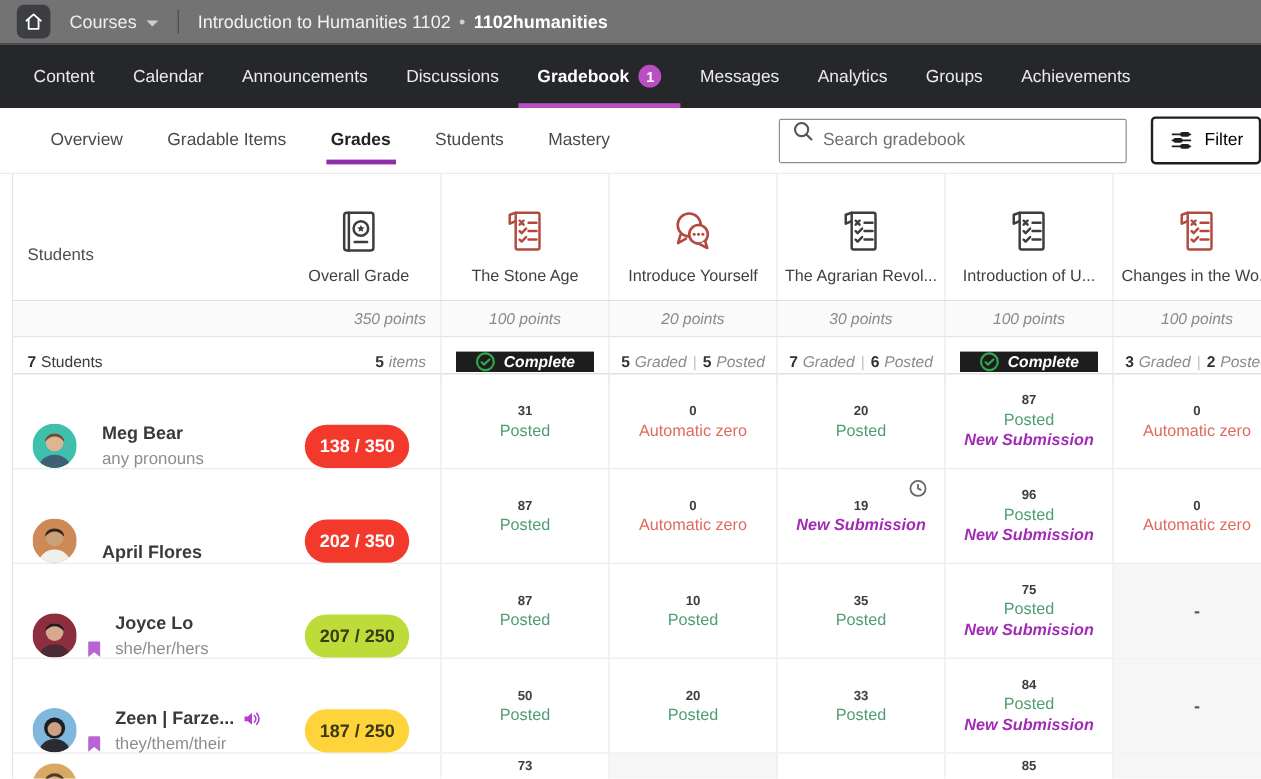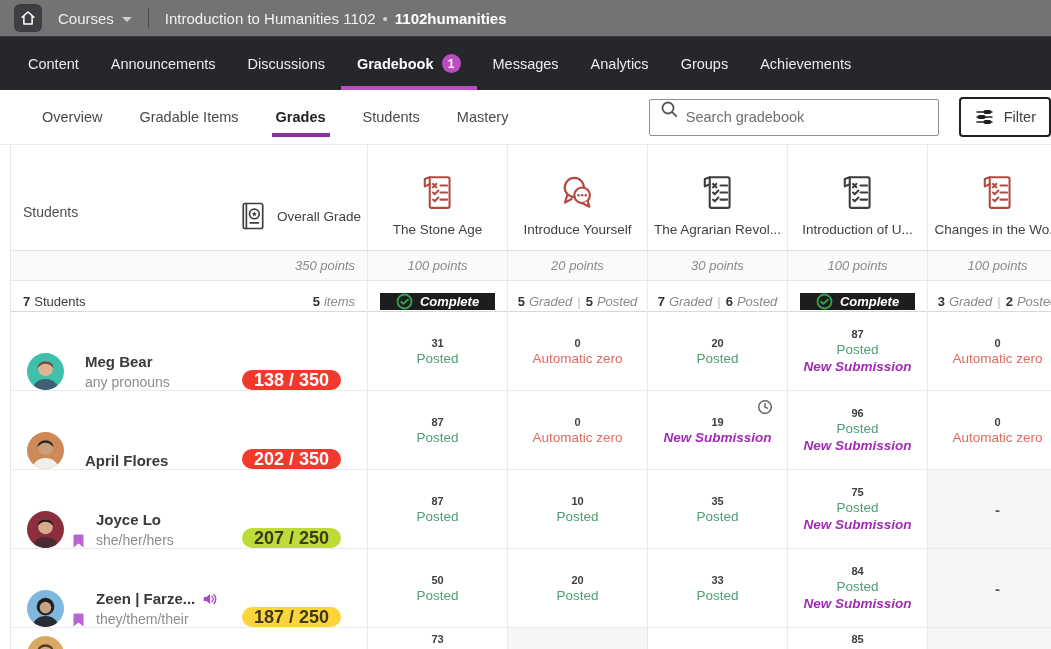--- a/index.html
+++ b/index.html
@@ -34,36 +34,36 @@
     padding:18px 2px;cursor:pointer;white-space:nowrap}
   .stab.active{font-weight:bold;color:#222}
   .stab.active::after{content:"";position:absolute;left:-2px;right:-2px;bottom:6px;height:4px;background:#8f2fa8}
   .searchbox{margin-left:auto;width:290px;height:37px;border:1px solid #8f8f8f;border-radius:2px;
     display:flex;padding:0 10px;gap:8px;background:#fff}
   .searchbox input{border:none;outline:none;flex:1;font-size:14.5px;color:#333;
     font-family:"Liberation Sans",sans-serif;background:transparent}
   .searchbox input::placeholder{color:#6f6f6f}
   .filter-btn{margin-left:20px;flex:0 0 auto;min-width:86px;height:40px;border:2px solid #1f1f1f;
     border-radius:4px;background:#fff;display:flex;align-items:center;gap:9px;padding:0 13px;
-    font-size:14.5px;color:#404040;font-family:"Liberation Sans",sans-serif;cursor:pointer}
+    font-size:14.5px;color:#000000;font-family:"Liberation Sans",sans-serif;cursor:pointer}
 
   
   .table{position:absolute;top:145px;left:10px;bottom:0;width:1041px;overflow:hidden;
     border-left:1px solid #e5e5e5}
   .grow{display:grid;grid-template-columns:357px repeat(5,140px);width:1057px}
   .cellb{border-right:1px solid #e9e9e9}
 
   .header-row{height:106px;border-bottom:1px solid #e0e0e0}
   .hcell{display:flex;flex-direction:column;align-items:center;justify-content:flex-end;
     padding-bottom:13px;gap:8px;cursor:pointer}
   .hlabel{font-size:13.5px;color:#3f3f3f;white-space:nowrap}
   .stud-hcell{position:relative}
   .students-label{position:absolute;left:12px;bottom:30px;font-size:14px;color:#4f4f4f}
   .overall-head{position:absolute;left:226px;bottom:13px;width:124px;display:flex;
-    flex-direction:row;align-items:center;gap:8px;cursor:pointer}
+    flex-direction:column;align-items:center;gap:8px;cursor:pointer}
   .icon-dark{color:#3d3d3d}
   .icon-red{color:#b34a41}
 
   .points-row{height:30px;background:#fafafa;border-bottom:1px solid #e6e6e6;
     font-style:italic;font-size:13px;color:#8a8a8a}
   .points-row .pcell{display:flex;align-items:center;justify-content:center}
   .points-row .pcell.right{justify-content:flex-end;padding-right:12px}
 
   .status-row{height:31px;border-bottom:1px solid #d9d9d9;font-size:13px}
   .status-row .firstcell{display:flex;align-items:center;justify-content:space-between;padding:0 12px}
@@ -78,22 +78,22 @@
     font-size:13px;cursor:pointer}
 
   .stud-row{height:79px;border-bottom:1px solid #ececec;cursor:pointer}
   .studcell{display:flex;align-items:flex-end;padding-left:16px}
   .avatar{width:37px;height:37px;border-radius:50%;overflow:hidden;flex:0 0 auto}
   .bookmark{margin-left:9px;margin-right:2px;display:flex;align-items:center}
   .nameblock{margin-left:10px}
   .nameblock.noflag{margin-left:21px}
   .sname{font-size:15px;font-weight:bold;color:#3a3a3a;display:flex;align-items:center;gap:7px;white-space:nowrap}
   .spron{font-size:14px;color:#8d8d8d;margin-top:4px}
-  .pill{margin-left:auto;margin-right:26px;min-width:84px;height:20px;border-radius:18px;
-    display:flex;align-items:center;justify-content:center;font-weight:bold;font-size:18px;
+  .pill{margin-left:auto;margin-right:26px;min-width:84px;height:36px;border-radius:18px;
+    display:flex;align-items:center;justify-content:center;font-weight:bold;font-size:15px;
     padding:0 12px;cursor:pointer}
   .pill.red{background:#f2392c;color:#fff}
   .pill.lime{background:#bedc39;color:#3a3a14}
   .pill.yellow{background:#ffd43b;color:#3a3a14}
 
   .scell{display:flex;flex-direction:column;align-items:center;justify-content:center;
     position:relative;gap:2px;text-align:center}
   .scell.gray{background:#f6f6f6}
   .score{font-size:11px;font-weight:bold;color:#3e3e3e}
   .gstatus{font-size:13.5px;color:#4f9e73}
@@ -125,20 +125,23 @@
   <div class="course-title">
     <span>Introduction to Humanities 1102</span>
     <span class="dot">•</span>
     <b>1102humanities</b>
   </div>
 </header>
 
 <nav class="mainnav">
   <div class="mnav-item">
       <span>Content</span>
+    </div>
+  <div class="mnav-item">
+      <span>Calendar</span>
     </div>
   <div class="mnav-item">
       <span>Announcements</span>
     </div>
   <div class="mnav-item">
       <span>Discussions</span>
     </div>
   <div class="mnav-item active">
     <span>Gradebook</span>
     <span class="nav-badge">1</span>

